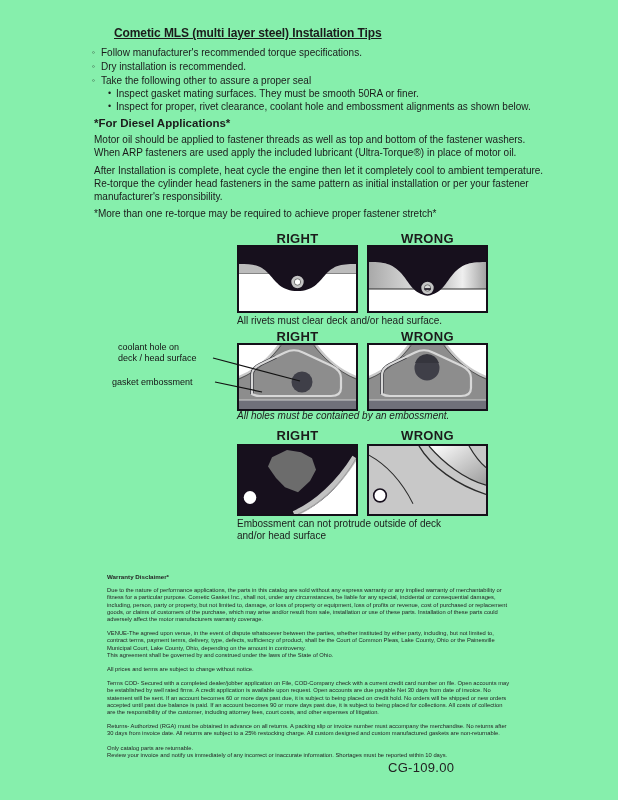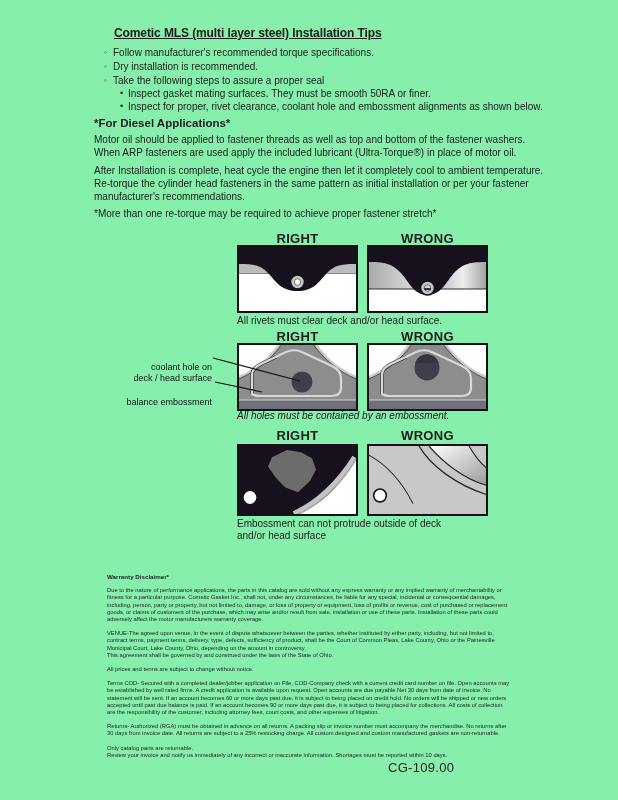--- a/index.html
+++ b/index.html
@@ -7,21 +7,21 @@
     position:relative; width:618px; height:800px; background:#86efac;
     font-family:"Liberation Sans", sans-serif; color:#1b1b1b; overflow:hidden;
   }
   .abs { position:absolute; }
 
   .doc-title {
     left:114px; top:26px; font-size:12px; font-weight:bold;
     letter-spacing:-0.1px; text-decoration:underline; white-space:nowrap;
   }
 
-  .bullets { left:104px; top:46px; width:470px; font-size:10px; line-height:13.8px; }
+  .bullets { left:92px; top:46px; width:470px; font-size:10px; line-height:13.8px; }
   .b-row { white-space:nowrap; }
   .b-marker { display:inline-block; width:9px; font-size:8px; vertical-align:1px; }
   .b-sub { padding-left:16px; line-height:12.4px; }
   .b-sub .b-marker { width:8px; font-size:9px; vertical-align:0.5px; }
 
   .diesel-heading { left:94px; top:117px; font-size:11.5px; font-weight:bold; }
   .body-para { left:94px; width:458px; font-size:10px; line-height:13px; }
   .p1 { top:133px; }
   .p2 { top:164px; }
   .p3 { top:207px; }
@@ -32,21 +32,21 @@
   .box-l { left:237px; }
   .box-r { left:367px; }
   .lab-l { left:237px; }
   .lab-r { left:367px; }
   .fig-caption { left:237px; font-size:10px; line-height:11.5px; }
 
   .f1-lab { top:231px; }  .f1-box { top:245px; height:64px; }  .f1-cap { top:315px; width:280px; }
   .f2-lab { top:329px; }  .f2-box { top:343px; height:64px; }  .f2-cap { top:410px; width:280px;font-style:italic; }
   .f3-lab { top:428px; }  .f3-box { top:444px; height:68px; }  .f3-cap { top:518px; width:212px; }
 
-  .ann { font-size:9px; line-height:10.6px; text-align:right; color:#141414;margin-top:20px; }
+  .ann { font-size:9px; line-height:10.6px; color:#141414; }
   .ann1 { left:118px; top:342px; width:94px; }
   .ann2 { left:112px; top:377px; width:100px; }
   .leader-overlay { left:205px; top:352px; width:102px; height:48px; }
 
   .disclaimer { left:107px; top:573px; width:405px; font-size:5.8px; line-height:7.2px; color:#242424; }
   .disclaimer .dh { font-size:6.2px; font-weight:bold; margin:0 0 7px 0; }
   .disclaimer .dp { margin:0 0 7px 0; }
   .disclaimer .dp div { margin:0; }
 
   .footer-code { left:388px; top:760px; font-size:13px; letter-spacing:0.3px; color:#222;text-align:center; }
@@ -59,33 +59,33 @@
   <div class="abs doc-title">Cometic MLS (multi layer steel) Installation Tips</div>
 
   <div class="abs bullets">
     <div class="b-row">
       <span class="b-marker">◦</span><span>Follow manufacturer's recommended torque specifications.</span>
     </div>
     <div class="b-row">
       <span class="b-marker">◦</span><span>Dry installation is recommended.</span>
     </div>
     <div class="b-row">
-      <span class="b-marker">◦</span><span>Take the following steps to assure a proper seal</span>
+      <span class="b-marker">◦</span><span>Take the following other to assure a proper seal</span>
     </div>
     <div class="b-row b-sub">
       <span class="b-marker">•</span><span>Inspect gasket mating surfaces.  They must be smooth 50RA or finer.</span>
     </div>
     <div class="b-row b-sub">
       <span class="b-marker">•</span><span>Inspect for proper, rivet clearance, coolant hole and embossment alignments as shown below.</span>
     </div>
   </div>
 
   <div class="abs diesel-heading">*For Diesel Applications*</div>
   <div class="abs body-para p1">Motor oil should be applied to fastener threads as well as top and bottom of the fastener washers. When ARP fasteners are used apply the included lubricant (Ultra-Torque®) in place of motor oil.</div>
-  <div class="abs body-para p2">After Installation is complete, heat cycle the engine then let it completely cool to ambient temperature. Re-torque the cylinder head fasteners in the same pattern as initial installation or per your fastener manufacturer's recommendations.</div>
+  <div class="abs body-para p2">After Installation is complete, heat cycle the engine then let it completely cool to ambient temperature. Re-torque the cylinder head fasteners in the same pattern as initial installation or per your fastener manufacturer's responsibility.</div>
   <div class="abs body-para p3">*More than one re-torque may be required to achieve proper fastener stretch*</div>
 
   <div class="abs fig-label lab-l f1-lab">RIGHT</div>
   <div class="abs fig-label lab-r f1-lab">WRONG</div>
   <div class="abs dbox box-l f1-box">
     <svg viewBox="0 0 117 64" preserveAspectRatio="none">
       <rect width="117" height="64" fill="#ffffff"></rect>
       <rect x="0" y="17" width="117" height="9.5" fill="#bcbcbc"></rect>
       <line x1="0" y1="26.5" x2="117" y2="26.5" stroke="#6f6f6f" stroke-width="0.8"></line>
       <path d="M0,0 H117 V17 C100,17 95,19 87,27 C79,36 74,44 58.5,44 C43,44 38,36 30,27 C22,19 17,17 0,17 Z" fill="#17101d"></path>
@@ -149,21 +149,21 @@
       <circle cx="58" cy="23" r="12.5" fill="#3f3f48"></circle>
       <path d="M46,18 A12.5,12.5 0 0 1 70,18" fill="#35353d" stroke="none"></path>
     </svg>
   </div>
   <div class="abs fig-caption f2-cap">All holes must be contained by an embossment.</div>
 
   <div class="abs ann ann1">
     <div>coolant hole on</div>
     <div>deck / head surface</div>
   </div>
-  <div class="abs ann ann2">balance embossment</div>
+  <div class="abs ann ann2">gasket embossment</div>
   <svg class="abs leader-overlay" viewBox="0 0 102 48">
     <line x1="8" y1="6" x2="95" y2="29" stroke="#111111" stroke-width="1.2"></line>
     <line x1="10" y1="30" x2="57" y2="40" stroke="#111111" stroke-width="1.2"></line>
   </svg>
 
   <div class="abs fig-label lab-l f3-lab">RIGHT</div>
   <div class="abs fig-label lab-r f3-lab">WRONG</div>
   <div class="abs dbox box-l f3-box">
     <svg viewBox="0 0 117 66" preserveAspectRatio="none">
       <rect width="117" height="66" fill="#17101d"></rect>

